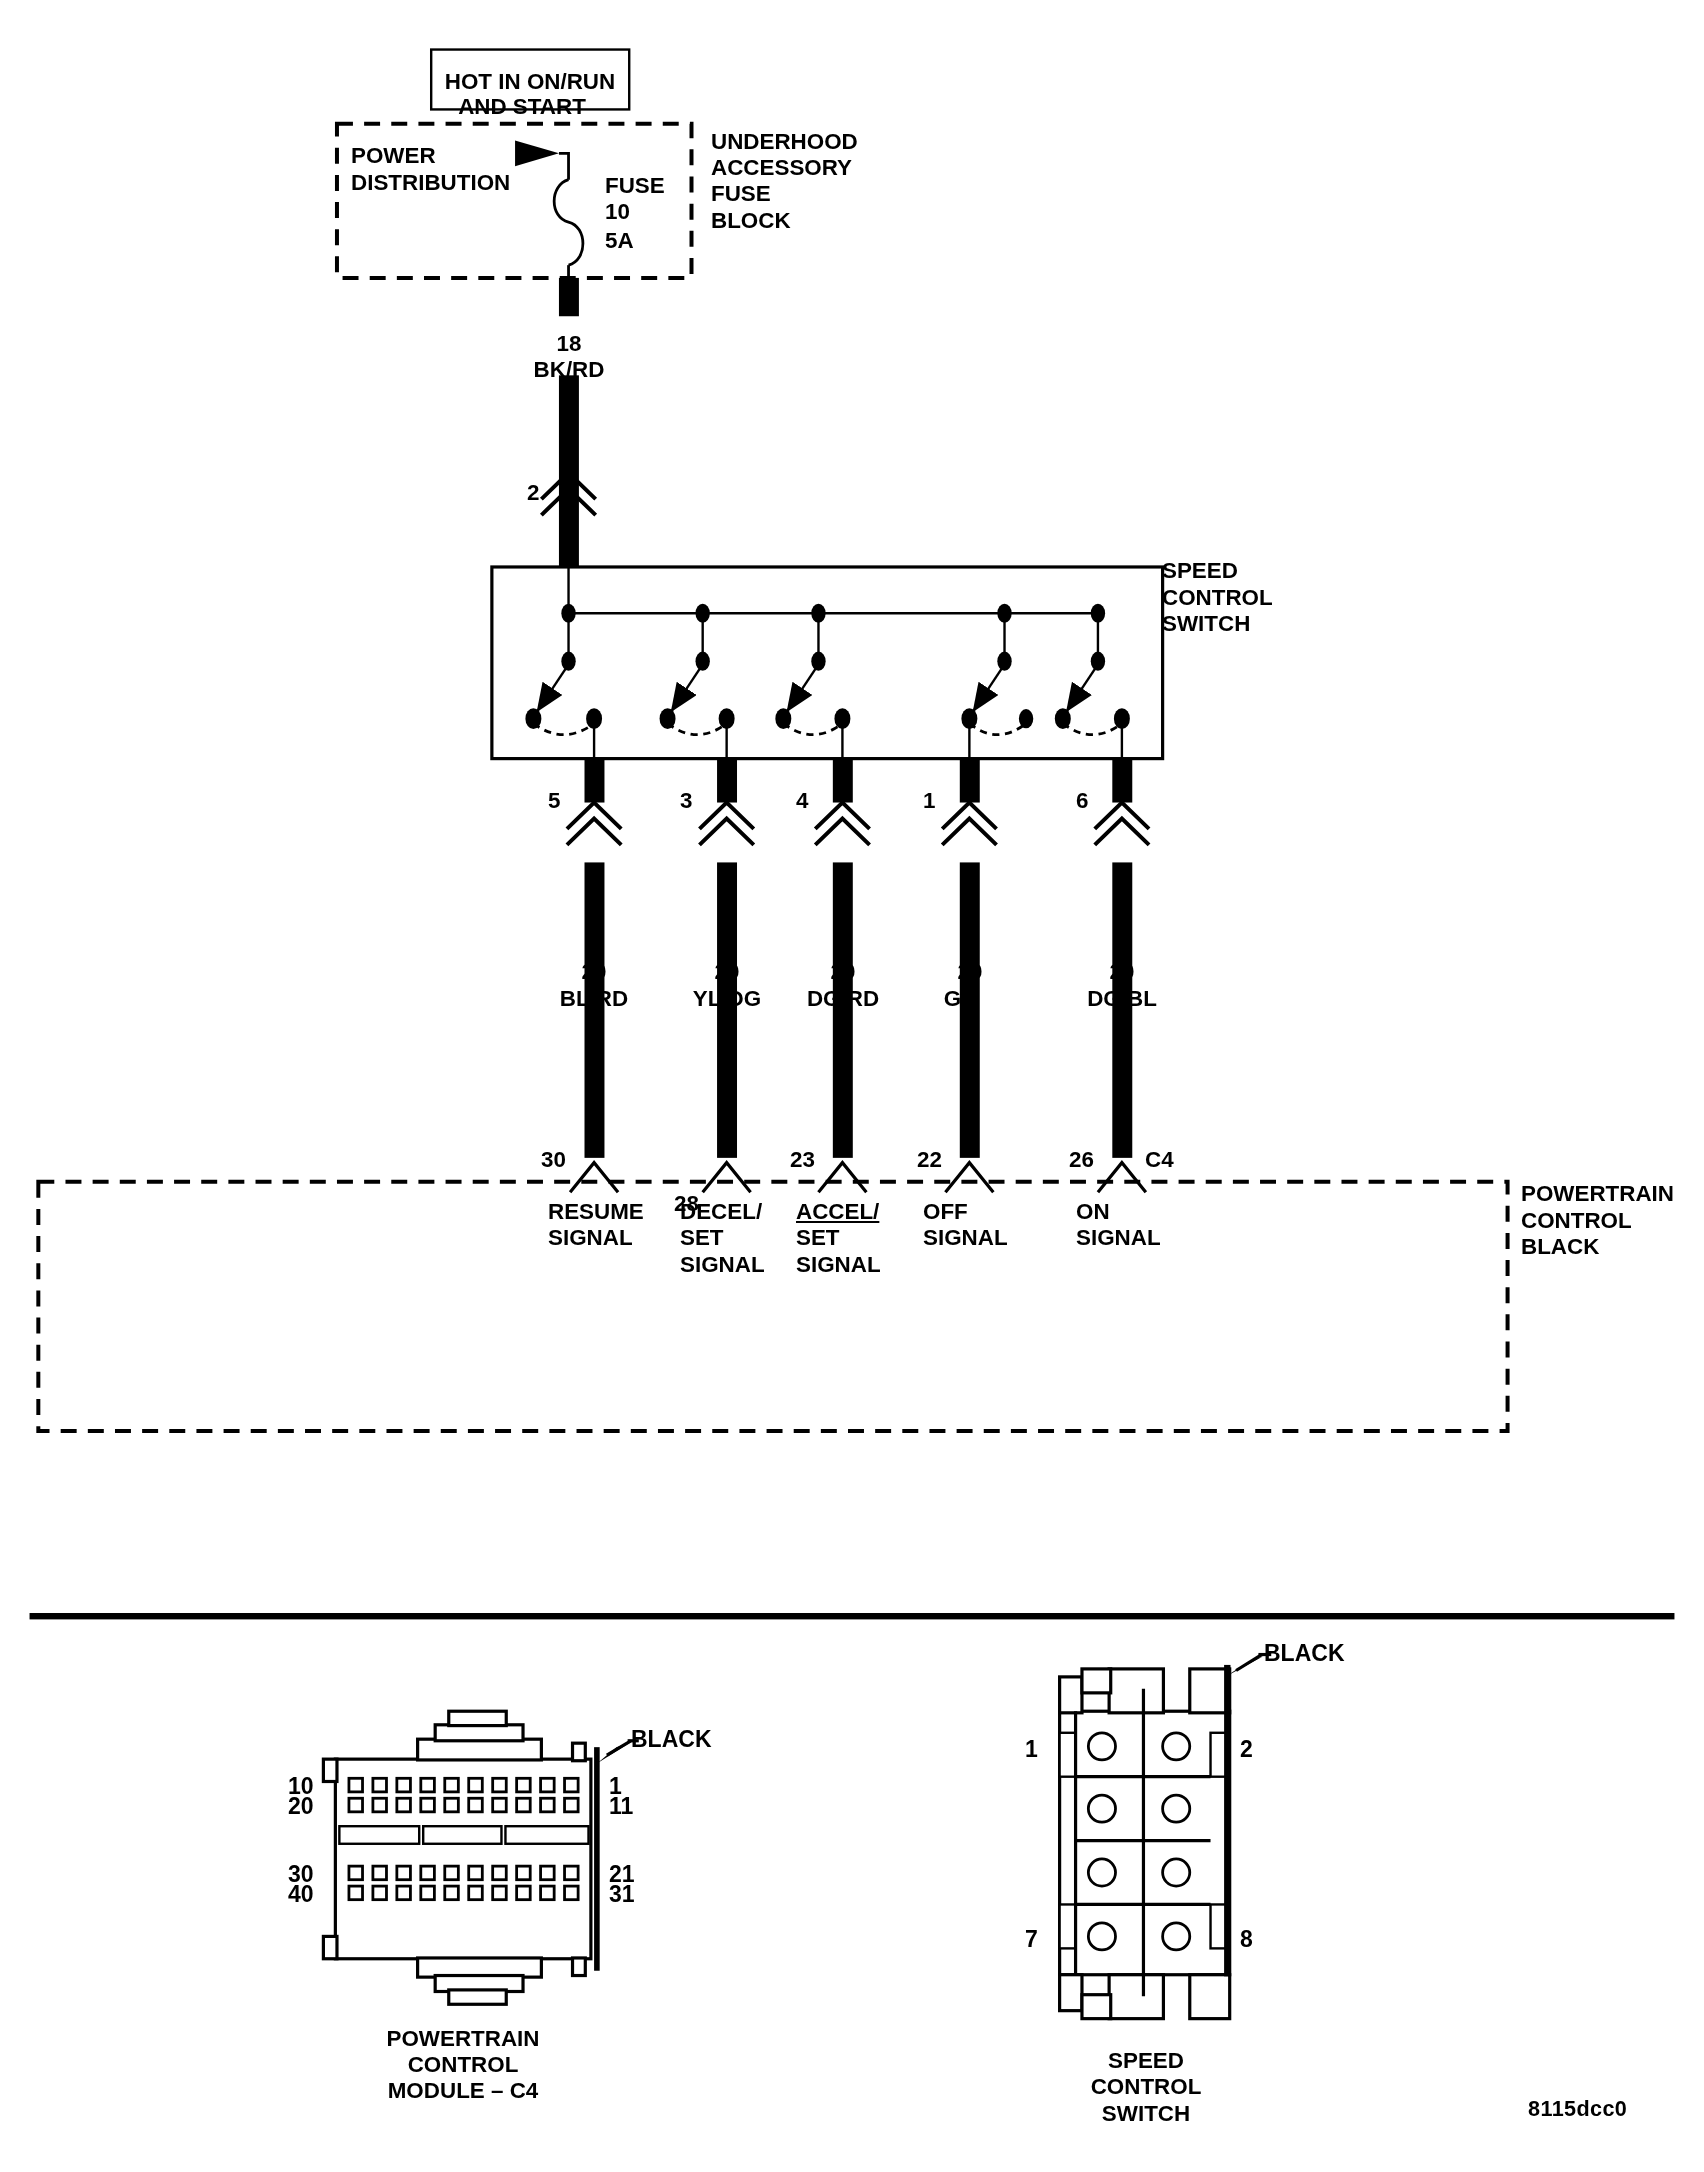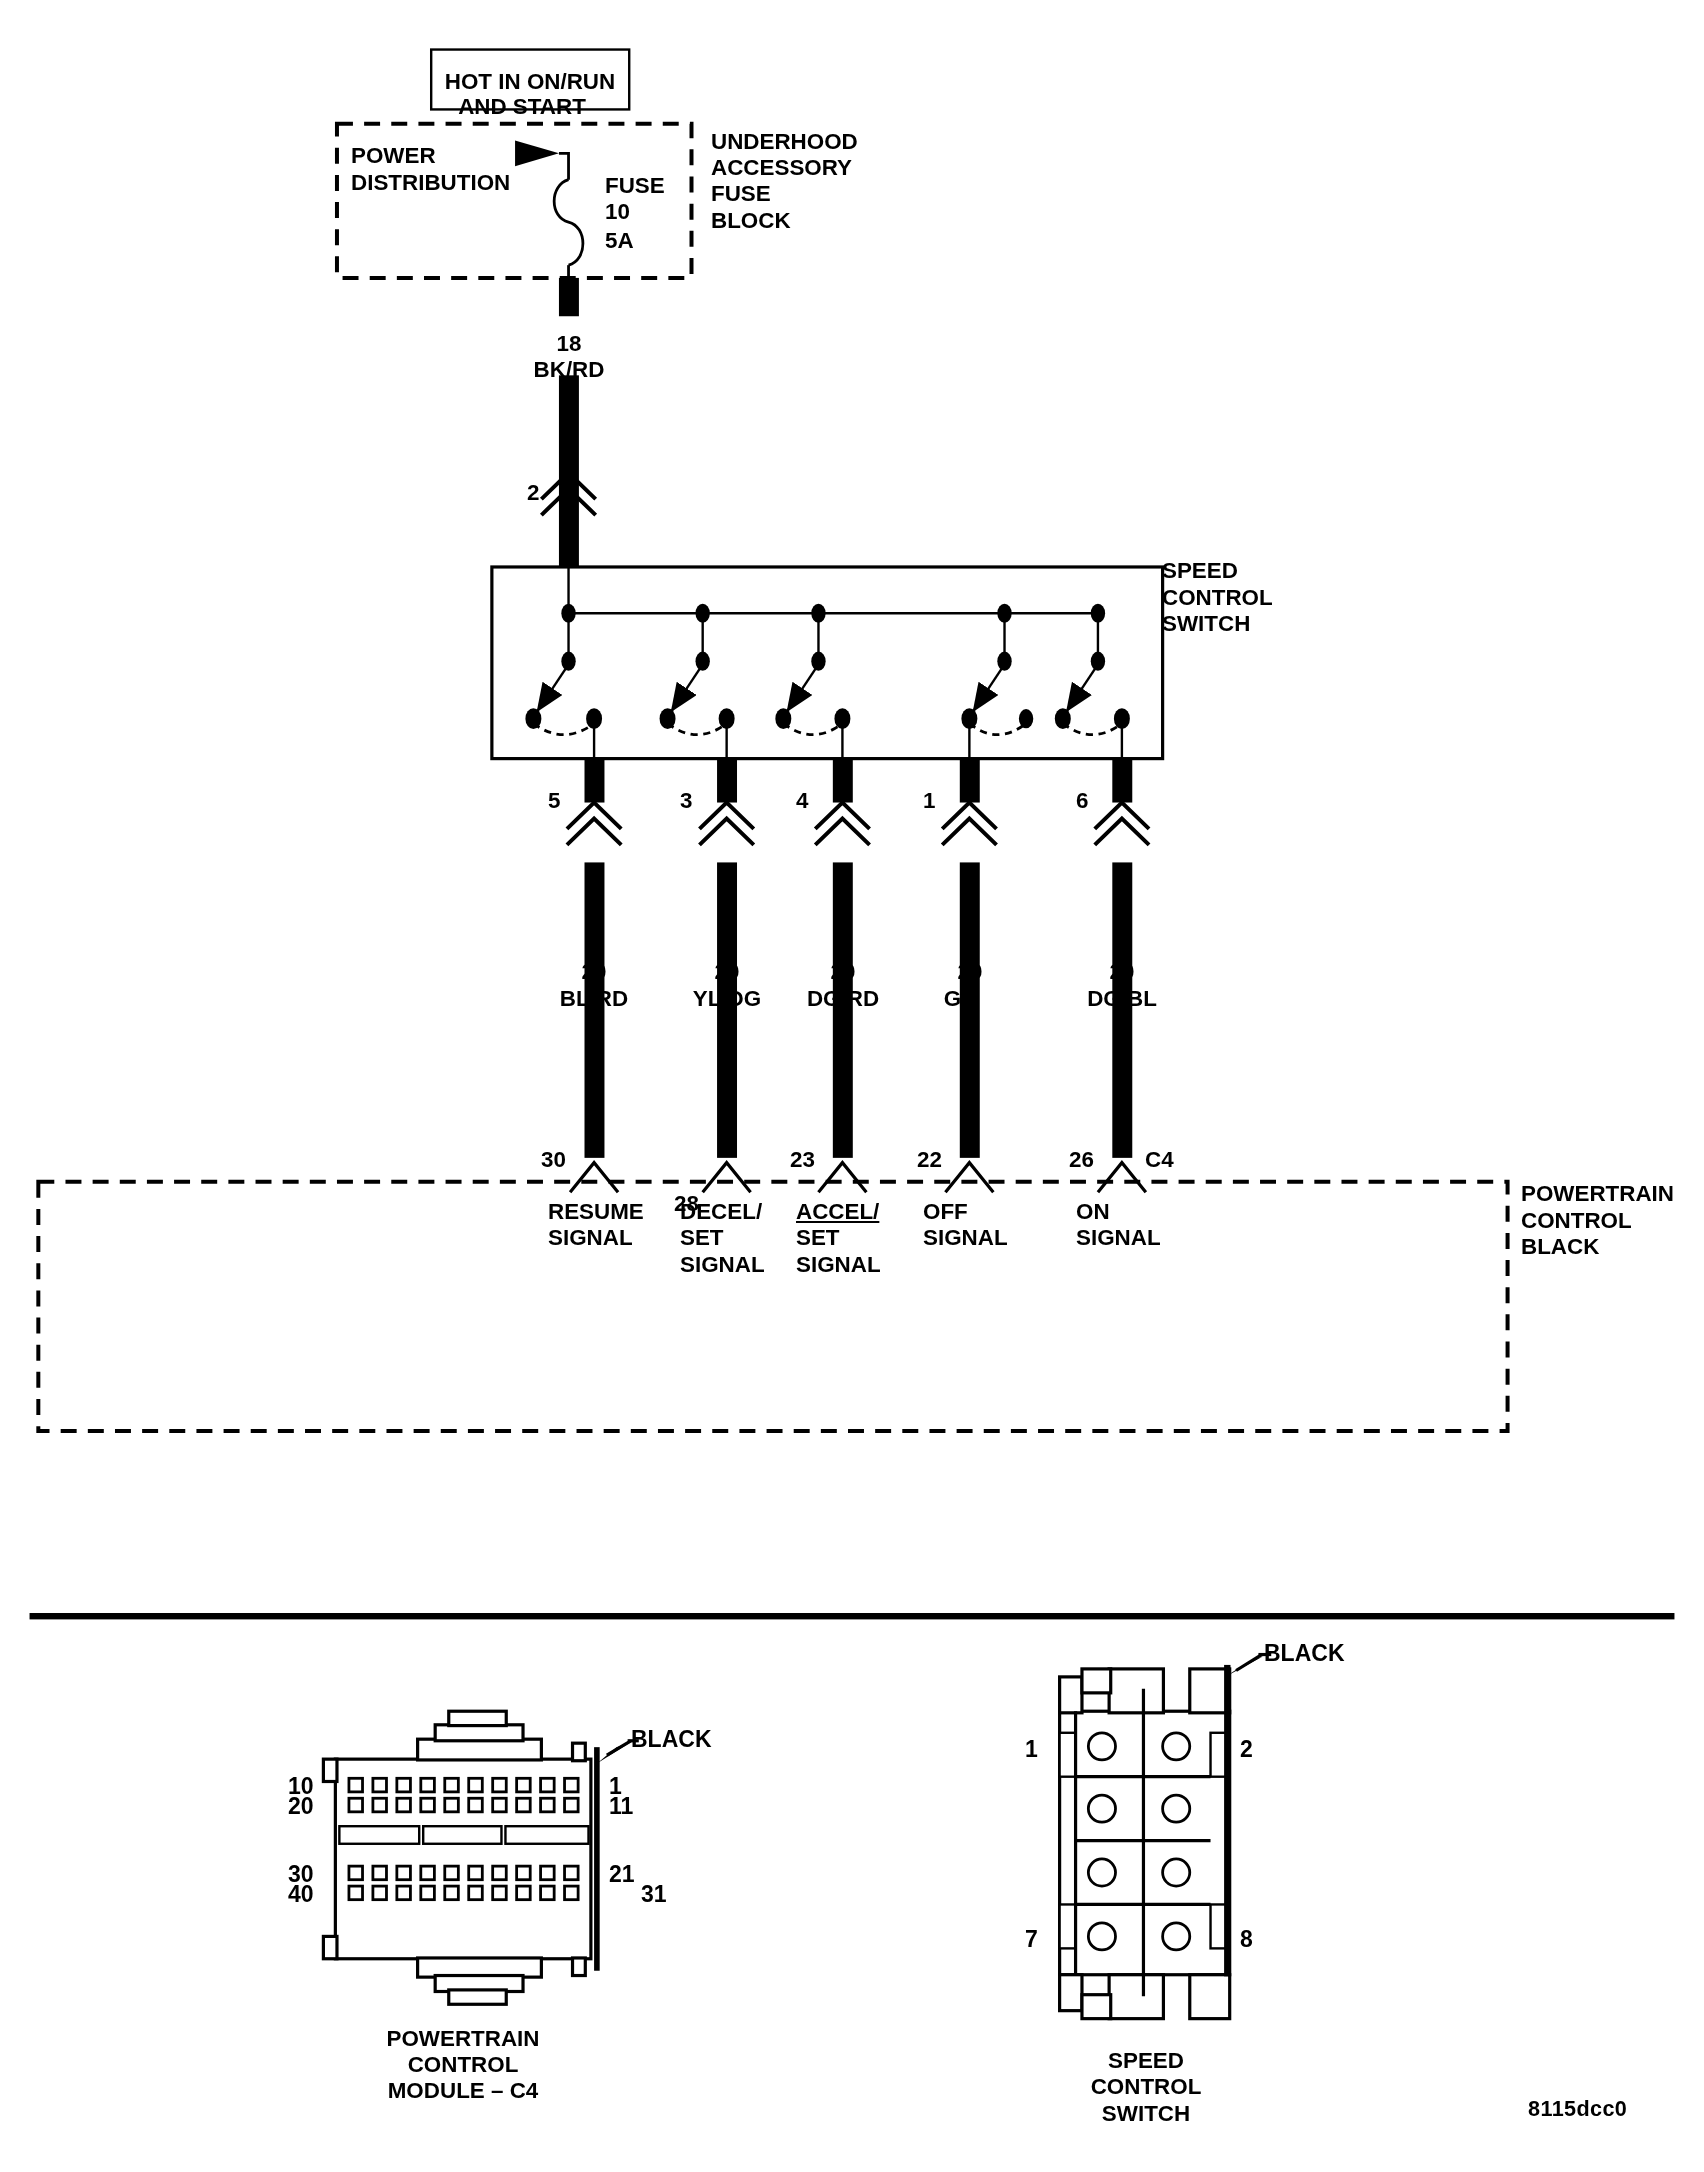--- a/index.html
+++ b/index.html
@@ -358,21 +358,21 @@
 <div class="lbl f28" style="left:1521px;top:1233px;">BLACK</div>
 
 <div class="lbl f29" style="left:631px;top:1725px;">BLACK</div>
 <div class="lbl f29" style="left:288px;top:1772px;">10</div>
 <div class="lbl f29" style="left:288px;top:1792px;">20</div>
 <div class="lbl f29" style="left:288px;top:1860px;">30</div>
 <div class="lbl f29" style="left:288px;top:1880px;">40</div>
 <div class="lbl f29" style="left:609px;top:1772px;">1</div>
 <div class="lbl f29" style="left:609px;top:1792px;">11</div>
 <div class="lbl f29" style="left:609px;top:1860px;">21</div>
-<div class="lbl f29" style="left:609px;top:1880px;margin-left:32px;">31</div>
+<div class="lbl f29" style="left:609px;top:1880px;">31</div>
 <div class="lbl f28 ctr" style="left:335px;top:2013px;width:256px;">POWERTRAIN</div>
 <div class="lbl f28 ctr" style="left:335px;top:2039px;width:256px;">CONTROL</div>
 <div class="lbl f28 ctr" style="left:335px;top:2065px;width:256px;">MODULE – C4</div>
 
 <div class="lbl f29" style="left:1264px;top:1639px;">BLACK</div>
 <div class="lbl f29" style="left:1025px;top:1735px;">1</div>
 <div class="lbl f29" style="left:1240px;top:1735px;">2</div>
 <div class="lbl f29" style="left:1025px;top:1925px;">7</div>
 <div class="lbl f29" style="left:1240px;top:1925px;">8</div>
 <div class="lbl f28 ctr" style="left:1030px;top:2035px;width:232px;">SPEED</div>

